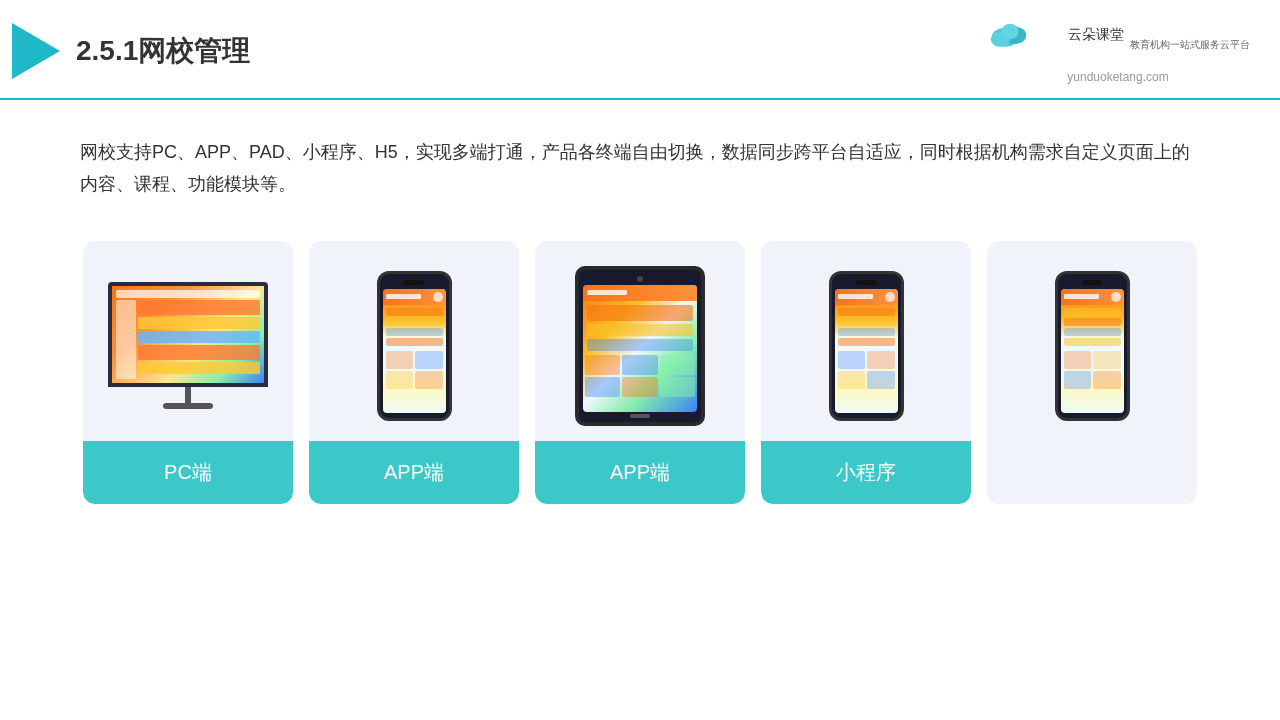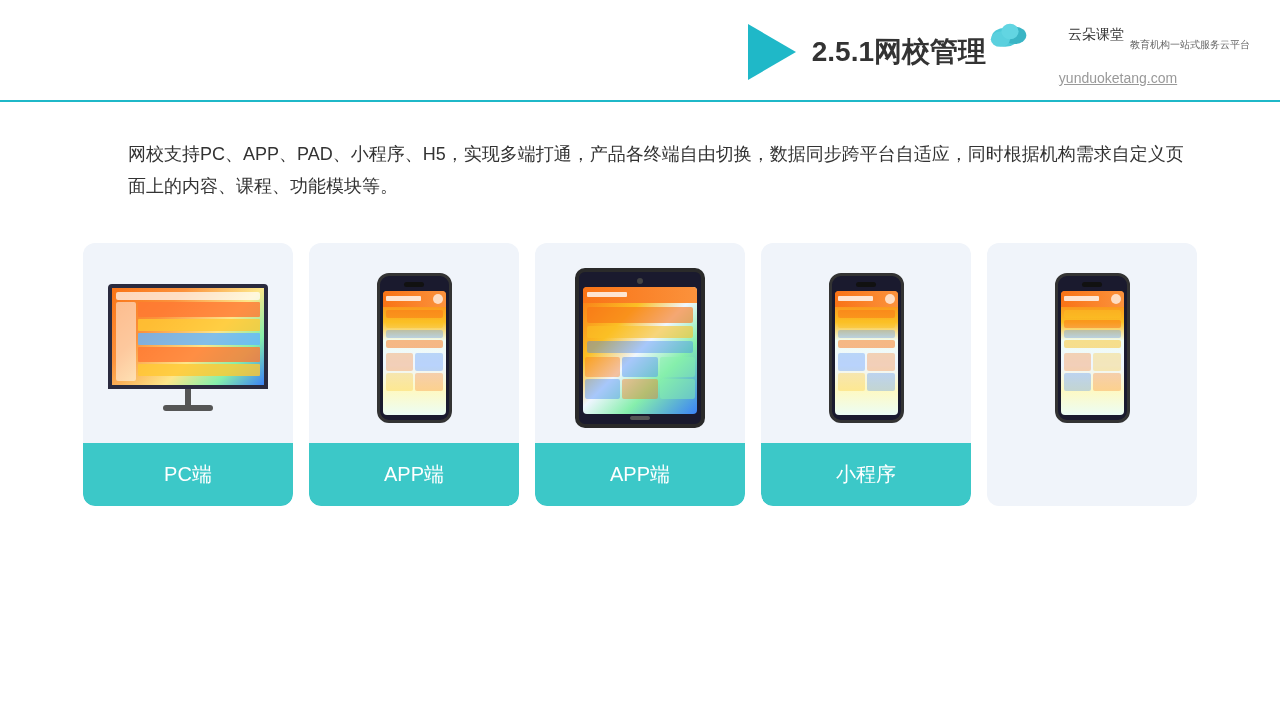--- a/index.html
+++ b/index.html
@@ -8,21 +8,21 @@
       height: 720px;
       background: #ffffff;
       font-family: 'Microsoft YaHei', 'PingFang SC', sans-serif;
       overflow: hidden;
     }
 
     
     .header {
       display: flex;
       align-items: center;
-      justify-content: flex-end;
+      justify-content: space-between;
       padding: 18px 30px 14px 12px;
       border-bottom: 2px solid #1fb8c8;
     }
     .header-left {
       display: flex;
       align-items: center;
       gap: 16px;
     }
     .logo-triangle {
       width: 0;
@@ -57,33 +57,31 @@
       font-weight: 500;
       margin-left: 28px;
     }
     .brand-tagline {
       font-size: 10px;
       color: #666;
       margin-top: 20px;
       white-space: nowrap;
     }
     .brand-url {
-      font-size: 14px;
+      font-size: 12px;
       color: #999;
       margin-top: 18px;
-      text-decoration: underline;
     }
 
     
     .description {
       padding: 36px 80px 20px 80px;
       font-size: 18px;
       line-height: 1.8;
       color: #333;
-      margin-left: 48px;
     }
 
     
     .cards-container {
       display: flex;
       gap: 16px;
       padding: 20px 60px;
       justify-content: center;
     }
 

